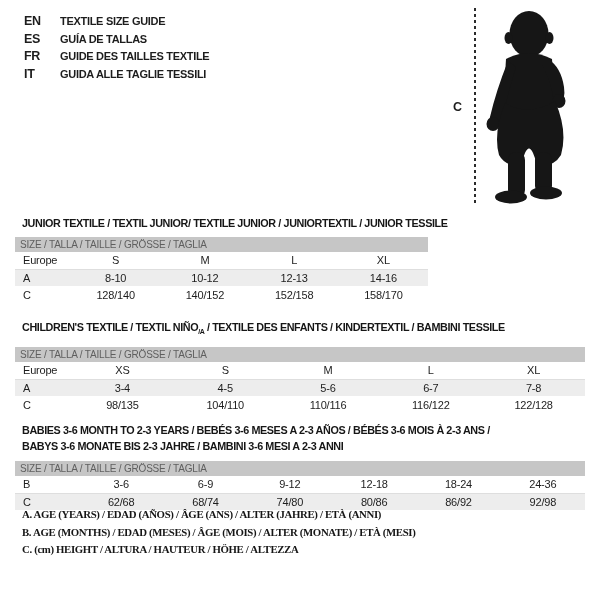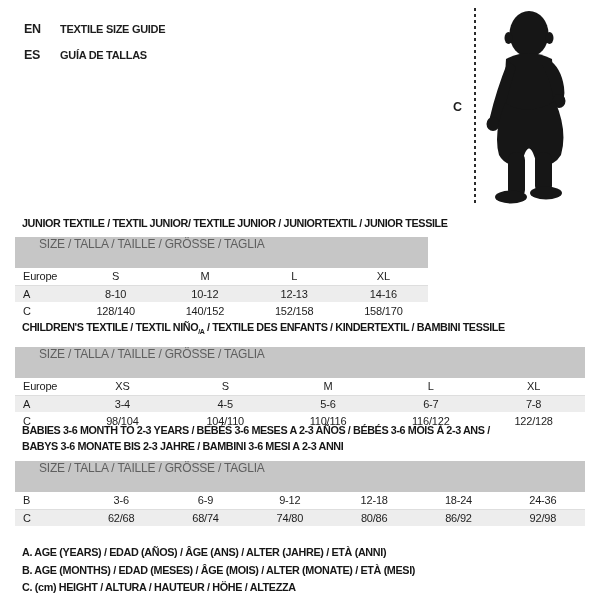--- a/index.html
+++ b/index.html
@@ -8,21 +8,21 @@
     background:#ffffff;
     font-family:"Liberation Sans", sans-serif;
     color:#1d1d1d;
     position:relative;
     overflow:hidden;
   }
   .abs { position:absolute; }
 
   
   .lang-list { left:24px; top:13px; }
-  .lang-row { display:flex; line-height:17.6px;margin-top:8px; }
+  .lang-row { display:flex; line-height:17.6px; }
   .lang-code {
     width:36px; font-weight:bold; font-size:12.5px; letter-spacing:-0.3px;
   }
   .lang-title {
     font-weight:bold; font-size:11px; letter-spacing:-0.3px; white-space:nowrap;
   }
 
   
   .figure { left:445px; top:0; width:155px; height:212px; }
   .dash-line {
@@ -38,55 +38,63 @@
   .sec-title {
     left:22px; font-weight:bold; font-size:10.8px; letter-spacing:-0.4px;
     white-space:nowrap; color:#161616;
   }
   .sec-title sub { font-size:7px; }
   .sec-title .tline { display:block; line-height:15.5px; }
 
   
   .size-table-wrap { left:15px; }
   .size-bar {
-    background:#c6c6c6; color:#5f5f5f; font-size:12px; letter-spacing:-0.2px;
-    height:31px; line-height:15px; padding-left:24px; white-space:nowrap;
+    background:#c6c6c6; color:#5f5f5f; font-size:10px; letter-spacing:-0.2px;
+    height:15px; line-height:15px; padding-left:5px; white-space:nowrap;
   }
   table.stable {
     border-collapse:collapse; table-layout:fixed; width:100%;
     font-size:11px; letter-spacing:-0.2px; color:#1d1d1d;
   }
   table.stable td {
     height:17px; text-align:center; vertical-align:middle;
     white-space:nowrap; overflow:hidden;
   }
   table.stable td:first-child { text-align:left; padding-left:8px; }
   table.stable tr:first-child td { border-bottom:1px solid #dedede;margin-top:36px; }
   table.stable tr:nth-child(2) { background:#ededed; }
   .w-junior { width:413px; }
   .w-full { width:570px; }
 
   
-  .notes { left:22px; top:544px; }
+  .notes { left:22px; top:506px;font-family:Liberation Serif, serif; }
   .note-line {
     font-weight:bold; font-size:10.8px; letter-spacing:-0.35px;
     line-height:17.5px; white-space:nowrap; color:#161616;
   }
 </style>
 </head>
 <body>
 
 <div class="abs lang-list">
   <div class="lang-row">
     <span class="lang-code">EN</span>
     <span class="lang-title">TEXTILE SIZE GUIDE</span>
   </div>
   <div class="lang-row">
     <span class="lang-code">ES</span>
     <span class="lang-title">GUÍA DE TALLAS</span>
+  </div>
+  <div class="lang-row">
+    <span class="lang-code">FR</span>
+    <span class="lang-title">GUIDE DES TAILLES TEXTILE</span>
+  </div>
+  <div class="lang-row">
+    <span class="lang-code">IT</span>
+    <span class="lang-title">GUIDA ALLE TAGLIE TESSILI</span>
   </div>
 </div>
 
 <div class="abs figure">
   <span class="height-label">C</span>
   <div class="dash-line"></div>
   <svg class="baby-svg" width="92" height="200" viewBox="0 0 92 200" aria-hidden="true">
     <g fill="#161616">
       <ellipse cx="45" cy="27" rx="19.5" ry="23"></ellipse>
       <ellipse cx="24.5" cy="31" rx="4" ry="6"></ellipse>
@@ -168,21 +176,21 @@
     <tr>
       <td>A</td>
       <td>3-4</td>
       <td>4-5</td>
       <td>5-6</td>
       <td>6-7</td>
       <td>7-8</td>
     </tr>
     <tr>
       <td>C</td>
-      <td>98/104</td>
+      <td>98/135</td>
       <td>104/110</td>
       <td>110/116</td>
       <td>116/122</td>
       <td>122/128</td>
     </tr>
   </tbody>
     </table>
 </div>
 
 <div class="abs sec-title" style="top:423px">

